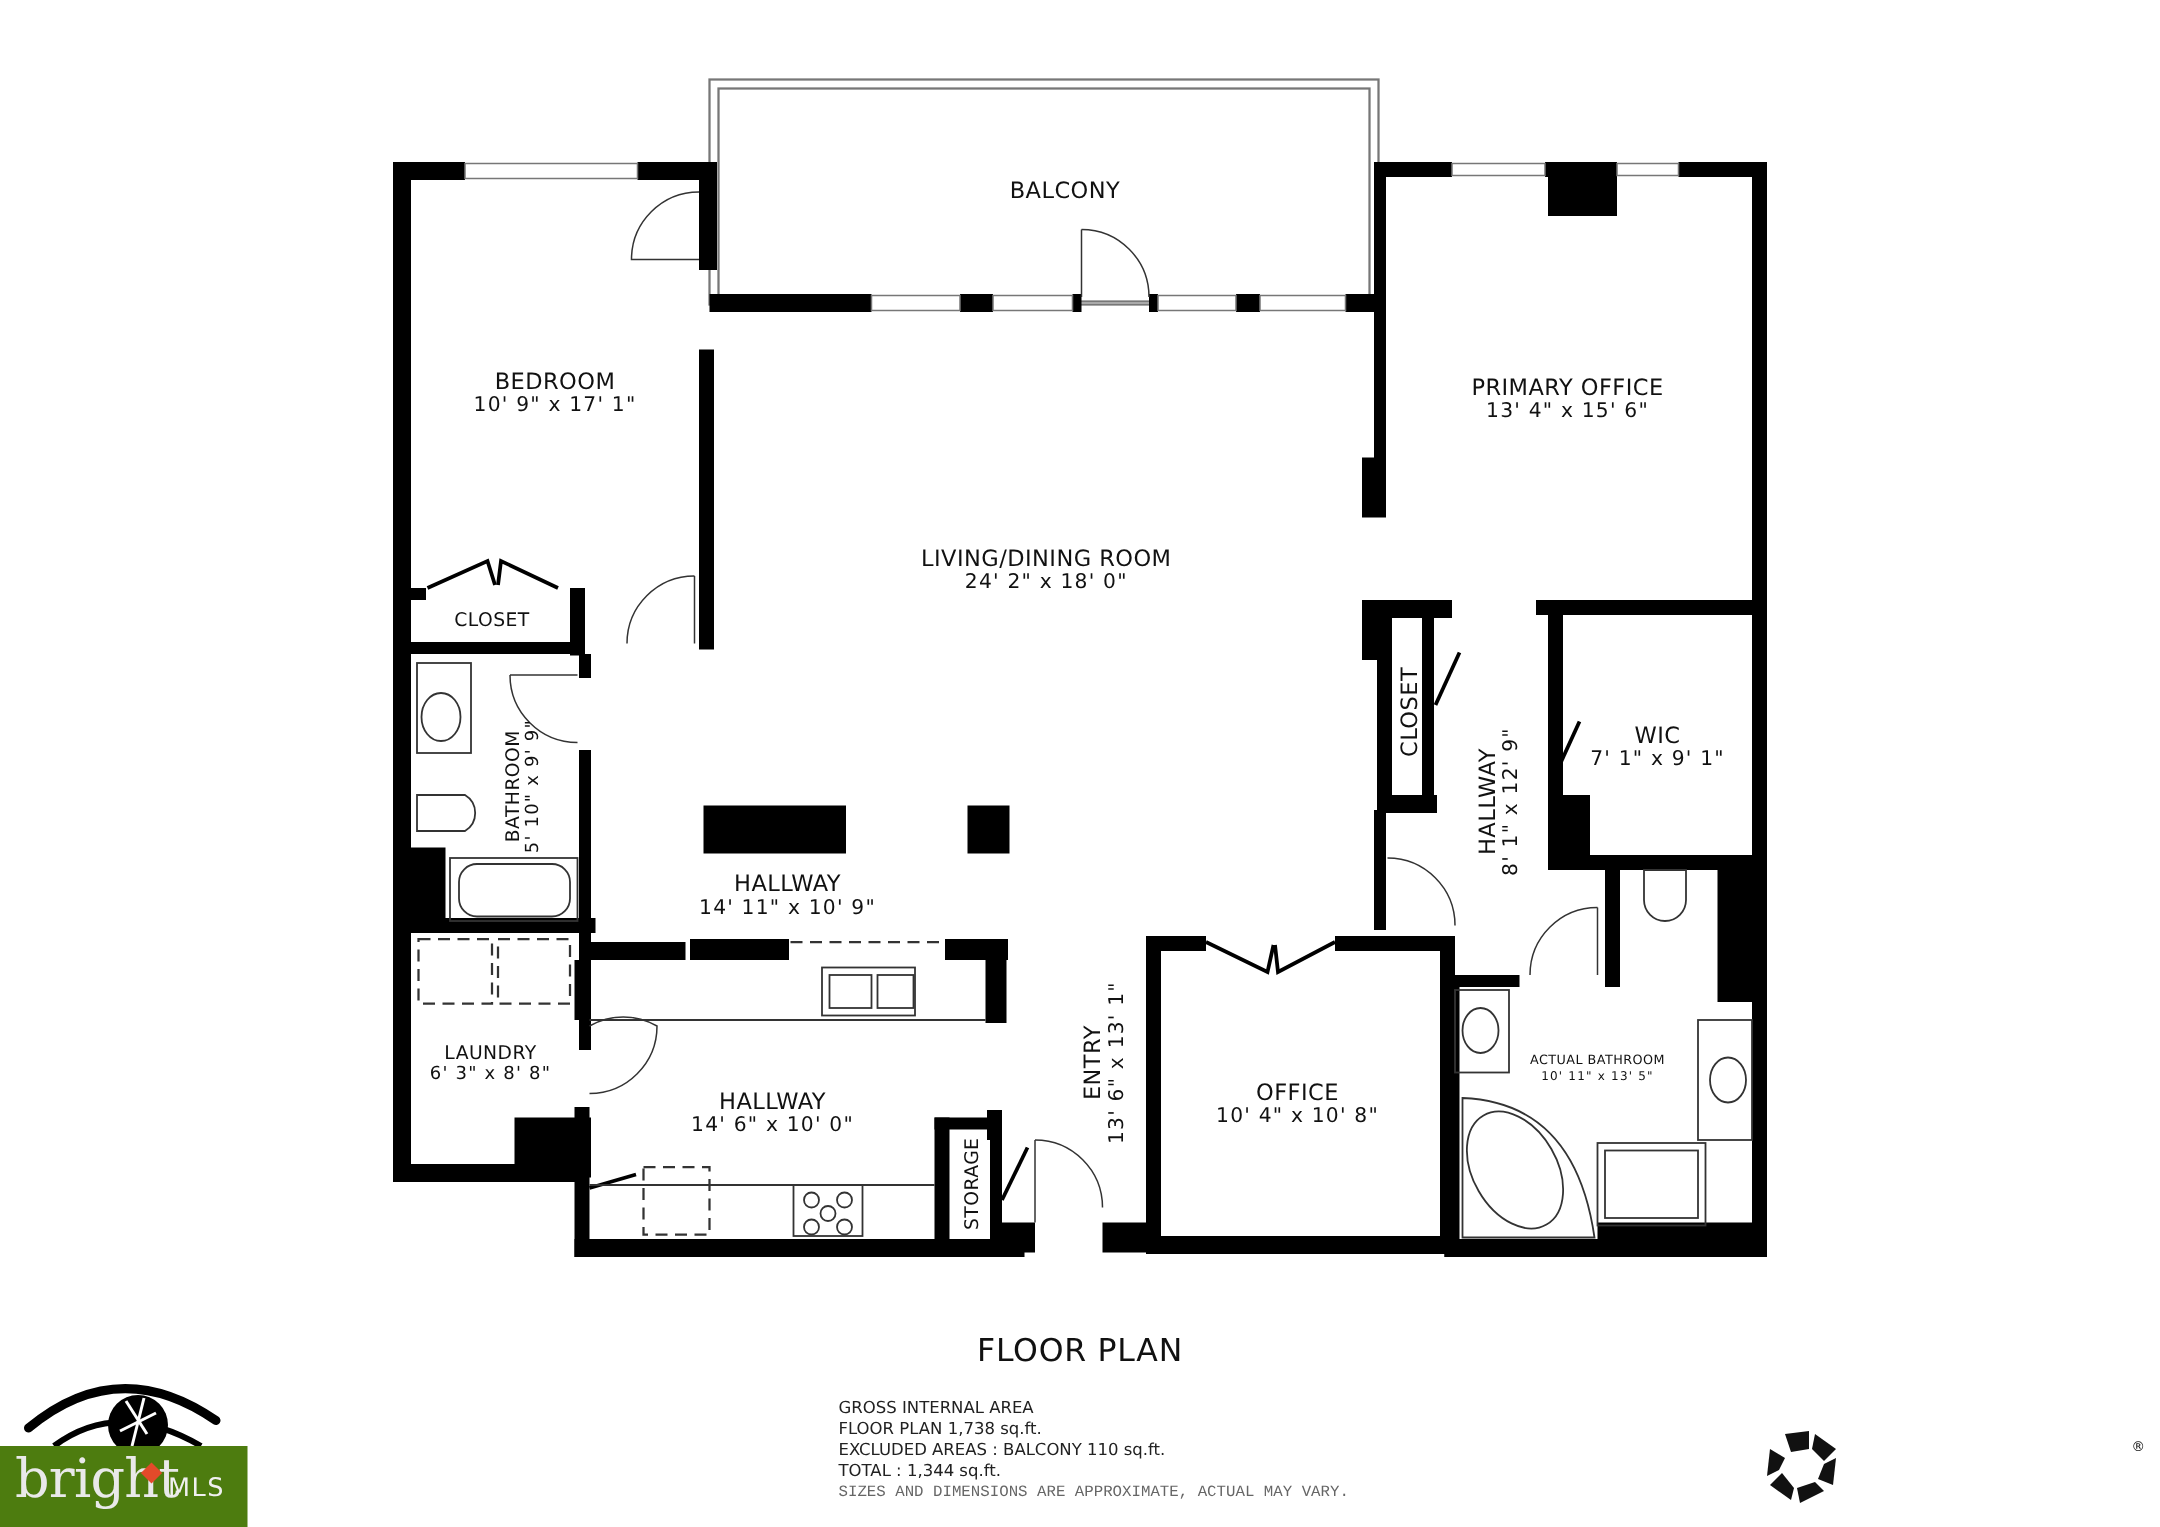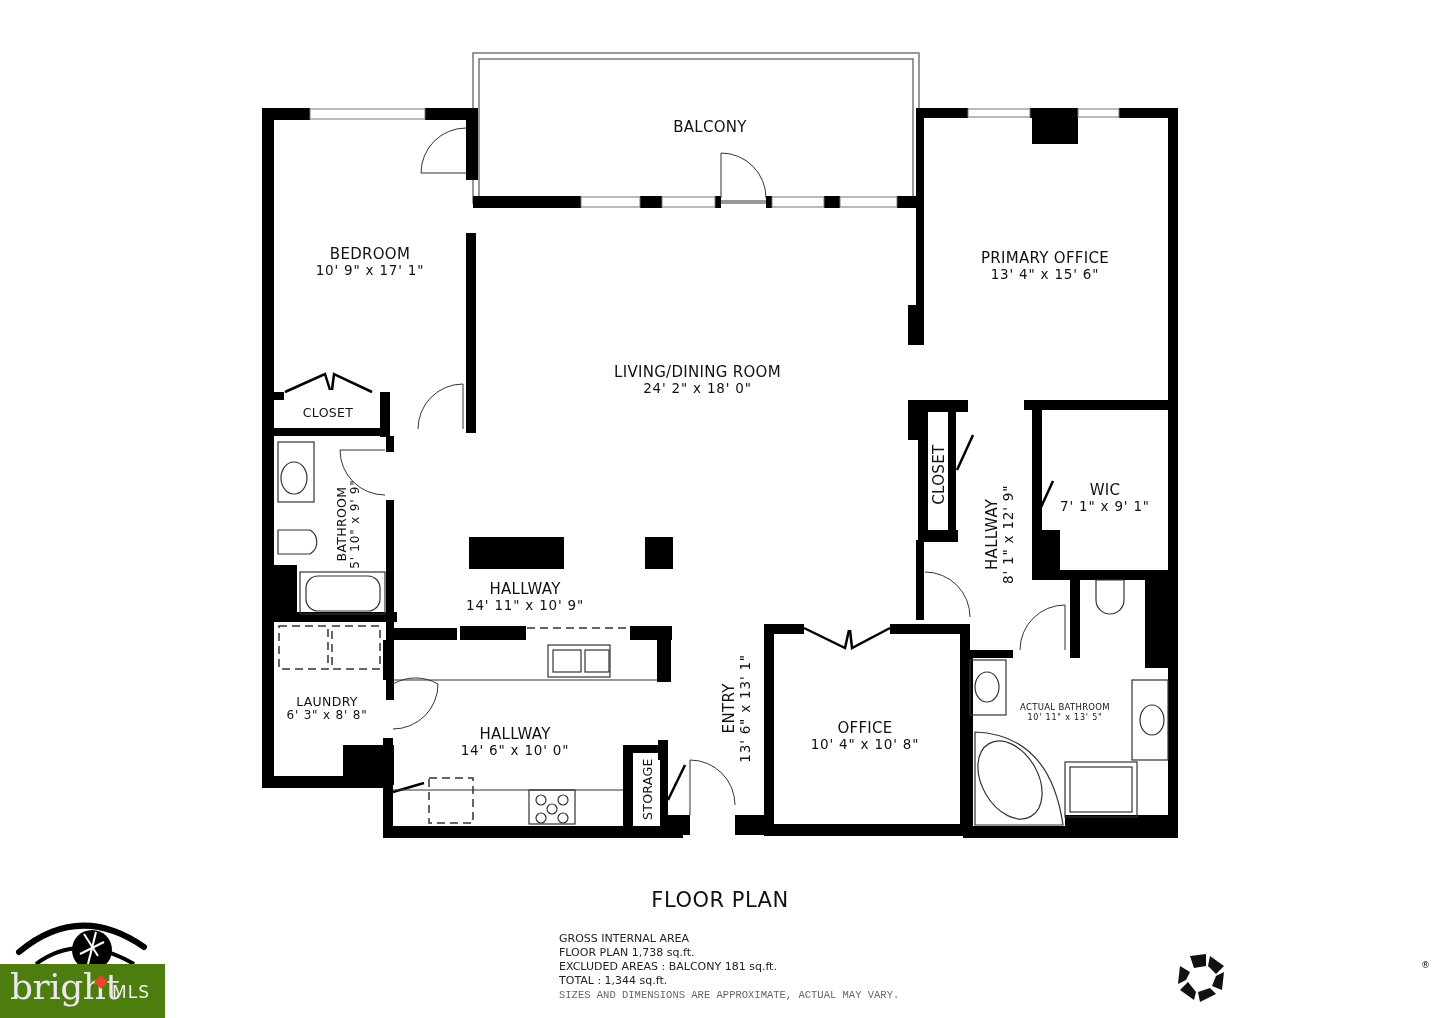--- a/index.html
+++ b/index.html
@@ -244,21 +244,21 @@
 <div class="lbl tiny" style="left:1005px;top:703px;width:120px;">
   <div class="n">ACTUAL BATHROOM</div>
   <div class="d">10' 11" x 13' 5"</div>
 </div>
 
 <div class="title">FLOOR PLAN</div>
 
 <div class="gia">
   <div>GROSS INTERNAL AREA</div>
   <div>FLOOR PLAN 1,738 sq.ft.</div>
-  <div>EXCLUDED AREAS :  BALCONY 181 sq.ft.</div>
+  <div>EXCLUDED AREAS :  BALCONY 110 sq.ft.</div>
   <div>TOTAL :  1,344 sq.ft.</div>
   <div class="note">SIZES AND DIMENSIONS ARE APPROXIMATE, ACTUAL MAY VARY.</div>
 </div>
 
 <svg style="position:absolute;left:14px;top:912px;" width="135" height="56" viewBox="0 0 135 56">
   <path d="M5 40 Q65 -10 130 35" fill="none" stroke="#000" stroke-width="6" stroke-linecap="round"></path>
   <path d="M22 52 Q65 20 120 52" fill="none" stroke="#000" stroke-width="4"></path>
   <circle cx="78" cy="38" r="20" fill="#000"></circle>
   <g stroke="#fff" stroke-width="2">
     <line x1="70" y1="22" x2="84" y2="44"></line>

